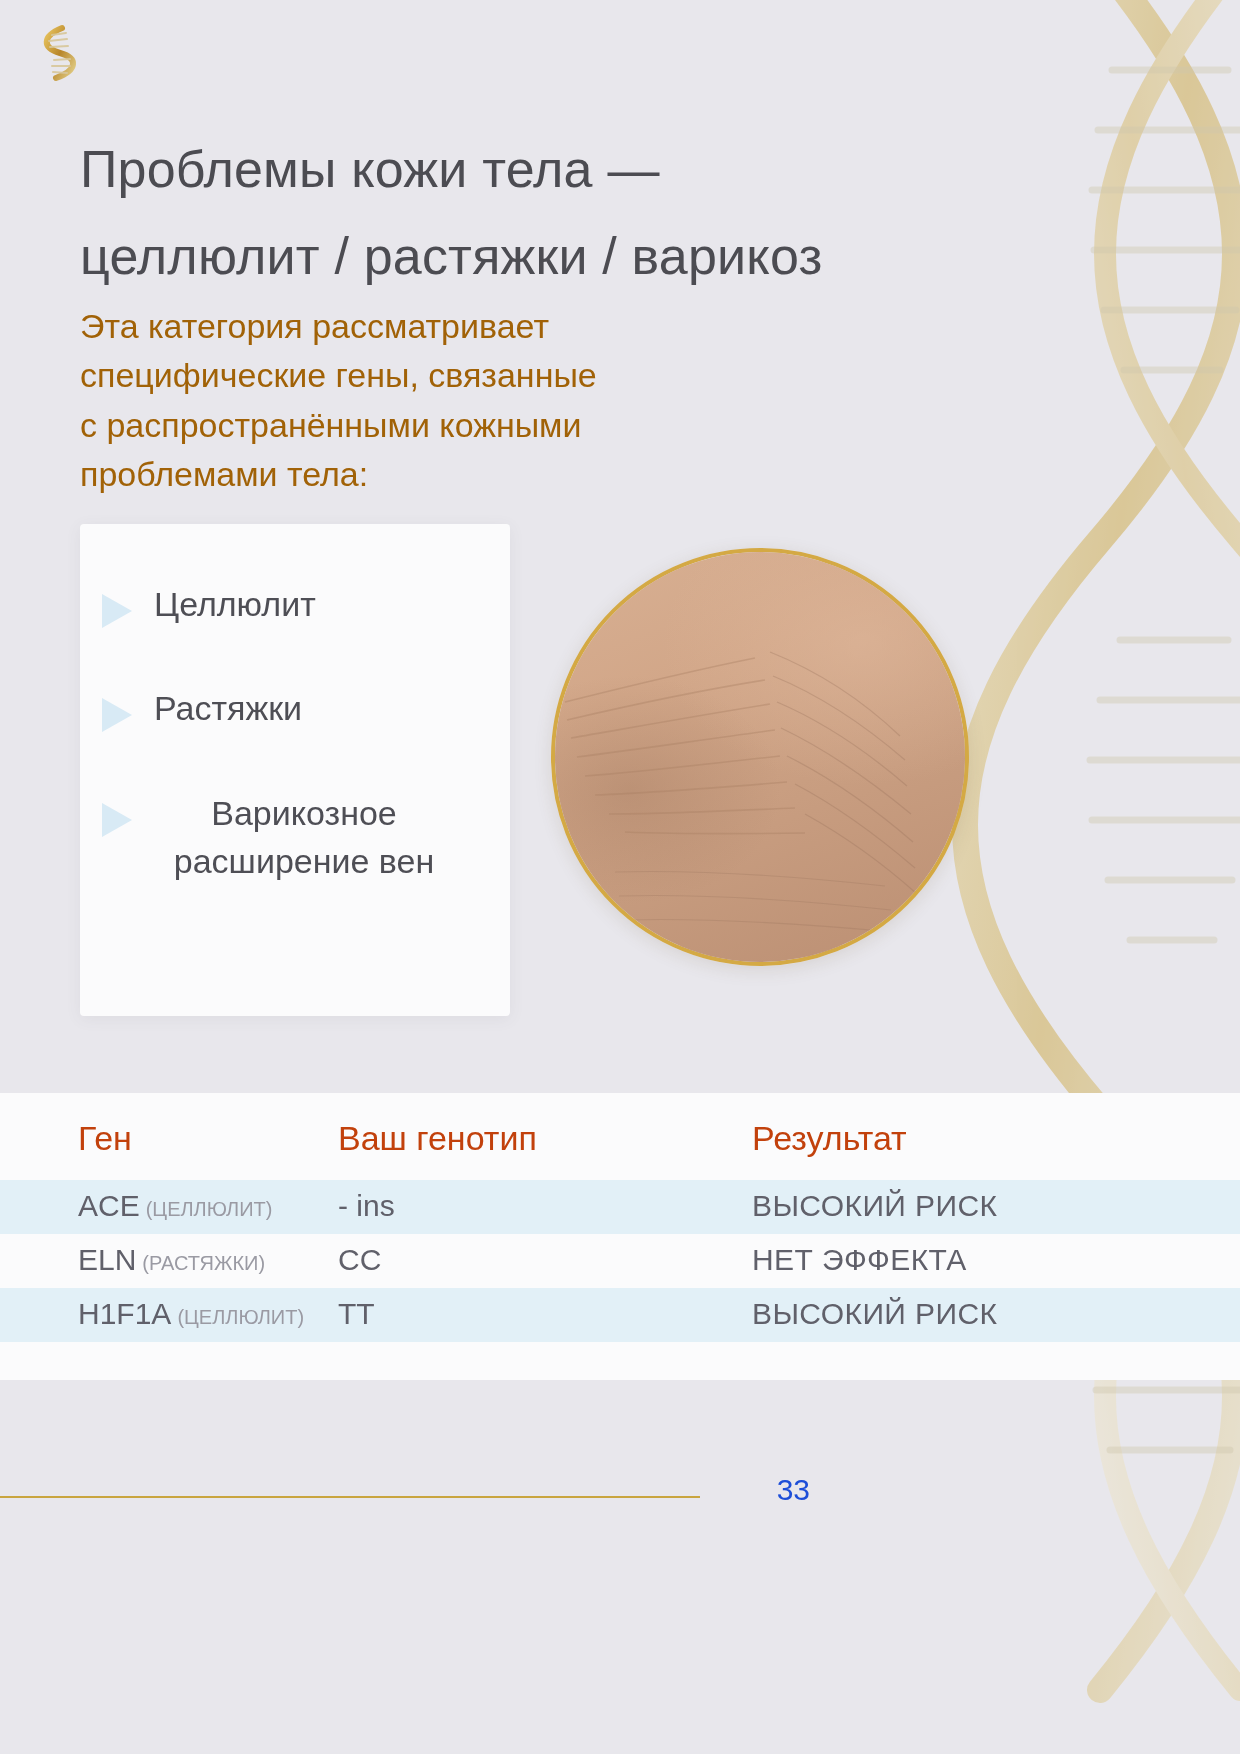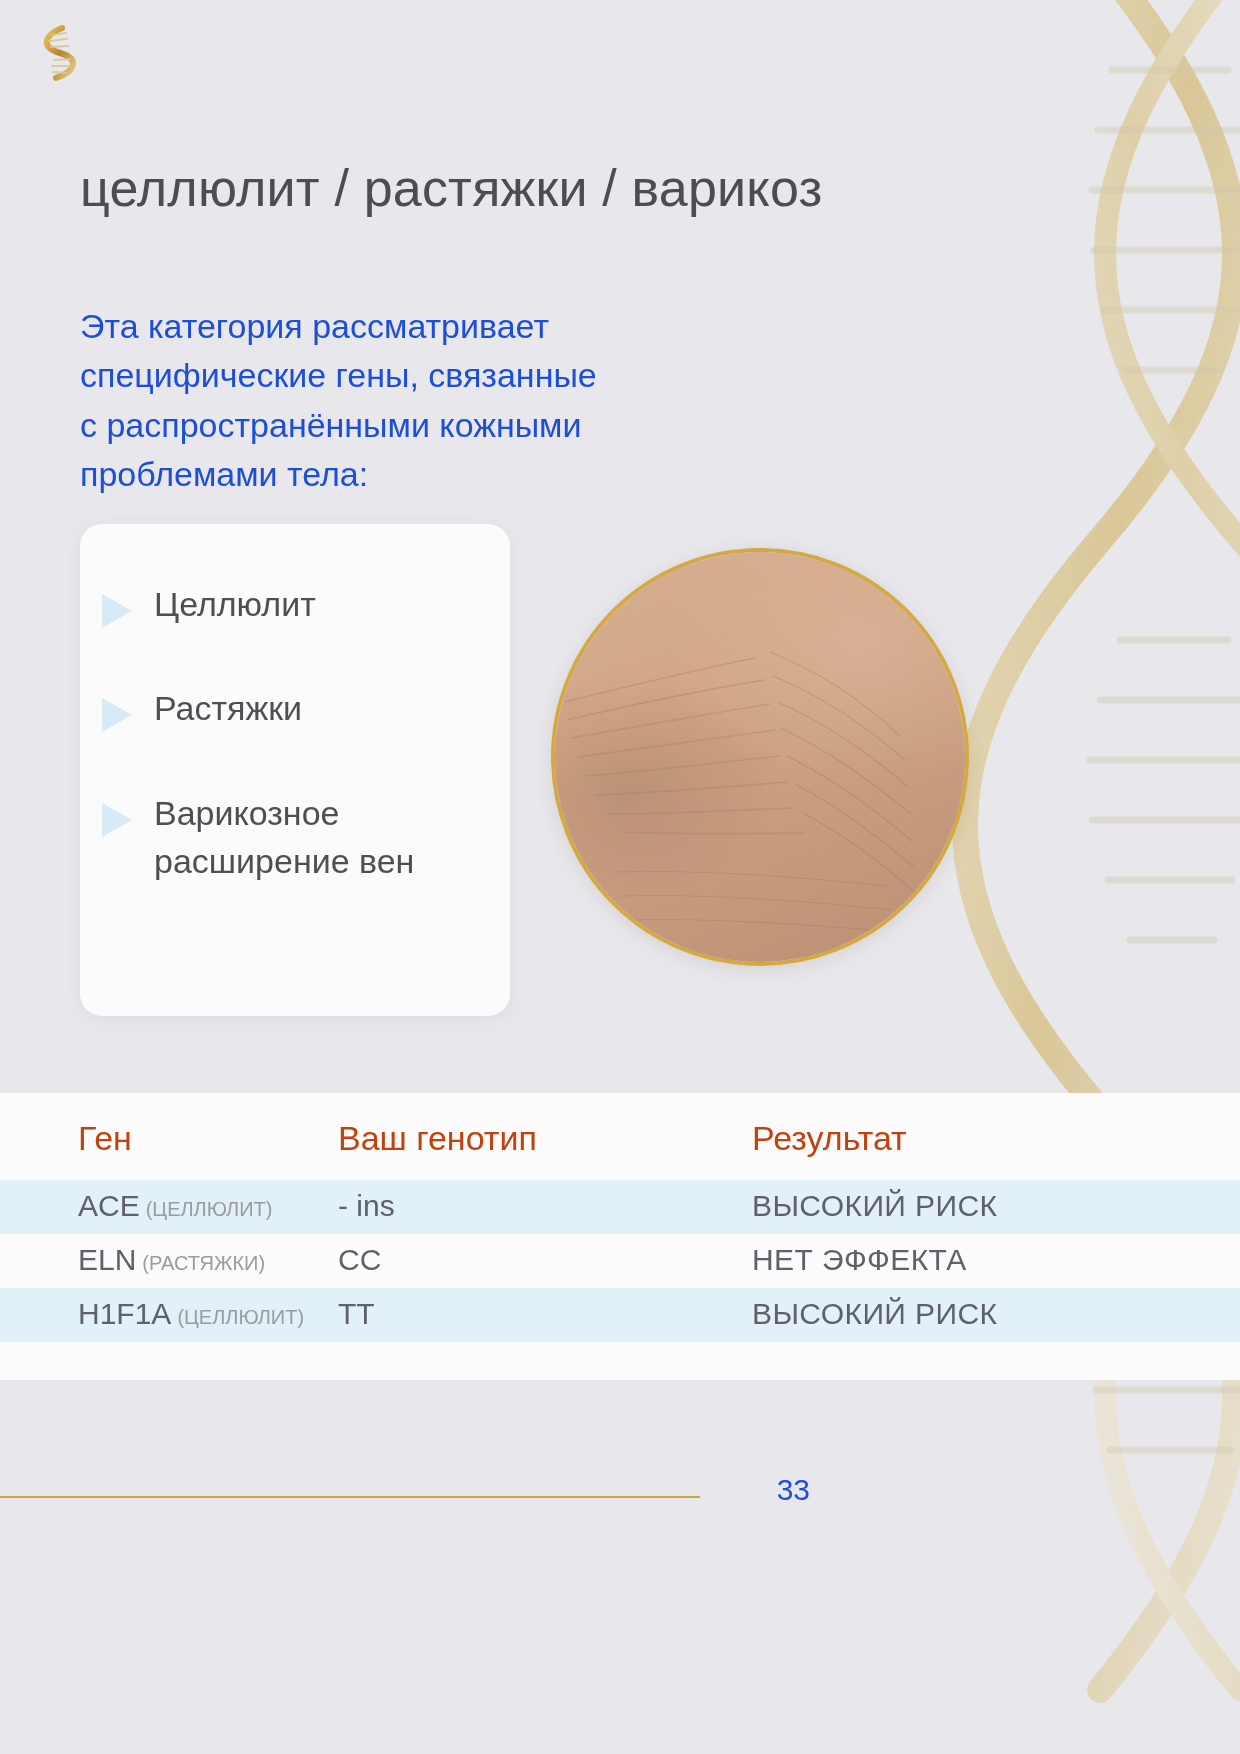--- a/index.html
+++ b/index.html
@@ -54,36 +54,37 @@
 
   
   .intro {
     position: absolute;
     left: 80px;
     top: 268px;
     width: 720px;
     font-size: 34px;
     line-height: 1.45;
     font-weight: 300;
-    color: #1d4ed8;
+    color: #a16207;
     z-index: 4;
   }
   .intro span { display: block; }
 
   
   .bullet-card {
     position: absolute;
     left: 80px;
     top: 524px;
     width: 430px;
     height: 492px;
     background: #fbfbfc;
-    border-radius: 22px;
+    border-radius: 4px;
     box-shadow: 0 3px 16px rgba(80, 80, 100, 0.07);
     z-index: 4;
+    text-align: center;
   }
   .bullet-list {
     position: absolute;
     left: 22px;
     top: 56px;
     right: 18px;
   }
   .bullet-item {
     display: flex;
     align-items: flex-start;
@@ -260,20 +261,21 @@
     <line x1="24" y1="13" x2="38" y2="11"></line>
     <line x1="21" y1="19" x2="39" y2="17"></line>
     <line x1="22" y1="25" x2="40" y2="24"></line>
     <line x1="26" y1="38" x2="42" y2="37"></line>
     <line x1="24" y1="44" x2="42" y2="44"></line>
     <line x1="25" y1="50" x2="39" y2="51"></line>
   </g>
 </svg>
 
 <h1 class="page-title">
+  <span class="l1">Проблемы кожи тела —</span>
   <span class="l2">целлюлит / растяжки / варикоз</span>
 </h1>
 
 <p class="intro">
   <span>Эта категория рассматривает</span>
   <span>специфические гены, связанные</span>
   <span>с распространёнными кожными</span>
   <span>проблемами тела:</span>
 </p>
 

